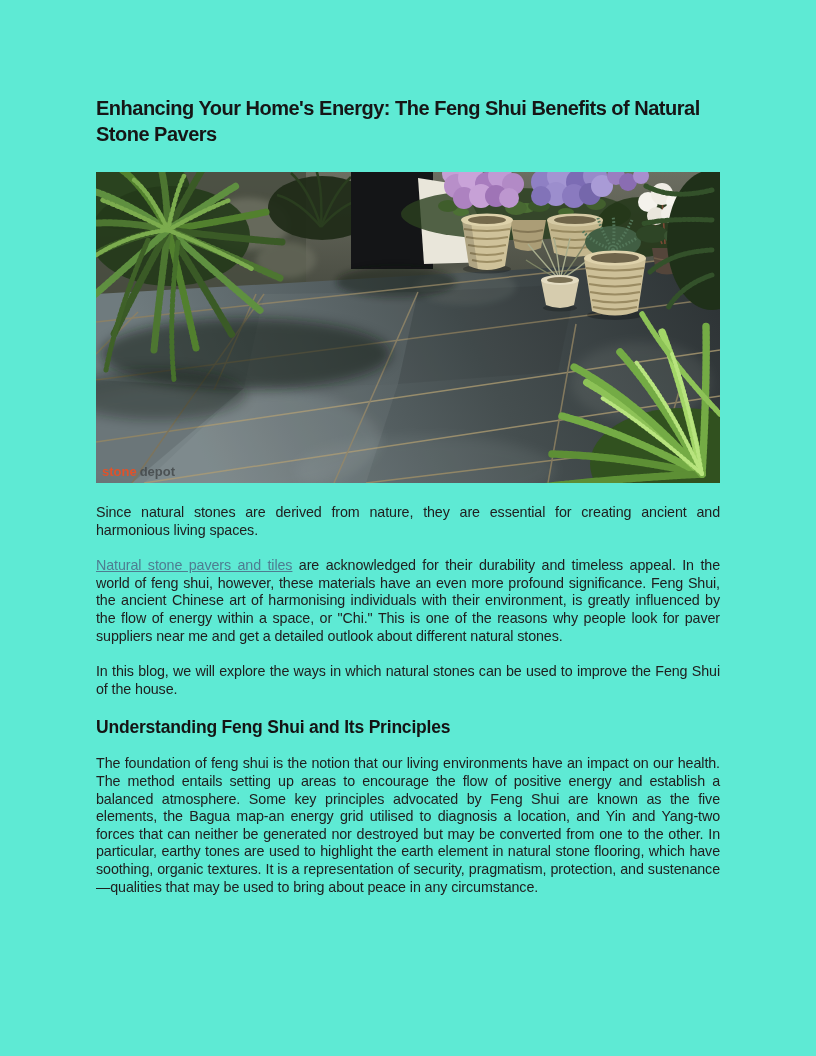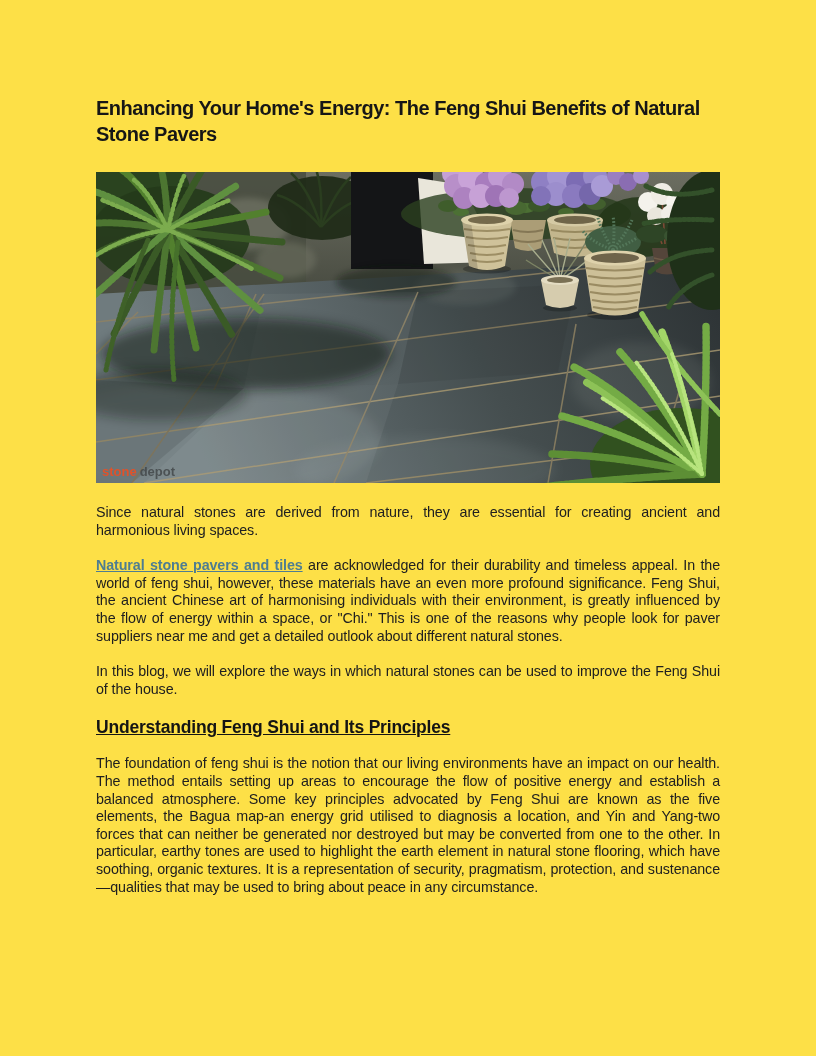--- a/index.html
+++ b/index.html
@@ -1,35 +1,35 @@
 <!DOCTYPE html>
 <html><head>
 <meta charset="utf-8">
 <style>
   html,body{margin:0;padding:0;background:#ffffff;}
   .page{
-    width:816px;height:1056px;background:#fde047;margin:0 auto;
+    width:816px;height:1056px;background:#5eead4;margin:0 auto;
     font-family:"Liberation Sans","DejaVu Sans",sans-serif;
     overflow:hidden;position:relative;
   }
   .content{width:624px;margin:0 auto;padding-top:95px;}
   h1.doc-title{
     margin:0;font-size:20px;line-height:26px;font-weight:700;
     letter-spacing:-0.5px;color:#161616;
   }
   figure.hero{margin:25px 0 21px;width:624px;height:311px;display:block;border-radius:31px;}
   figure.hero svg{display:block;}
   p.par{
     margin:0 0 18px;font-size:14.3px;line-height:17.6px;letter-spacing:-0.1px;
     color:#202020;text-align:justify;
   }
-  a.inline-link{color:#4e7d91;font-weight:700;text-decoration:underline;cursor:pointer;}
+  a.inline-link{color:#4e7d91;font-weight:400;text-decoration:underline;cursor:pointer;}
   h2.section{
     margin:15px 0 17px;font-size:17.5px;line-height:22px;font-weight:700;
-    letter-spacing:-0.2px;color:#141414;text-decoration:underline;
+    letter-spacing:-0.2px;color:#141414;
   }
 </style>
 </head>
 <body>
 
 <div class="page">
   <div class="content">
 
     <h1 class="doc-title">Enhancing Your Home's Energy: The Feng Shui Benefits of Natural Stone Pavers</h1>
 

